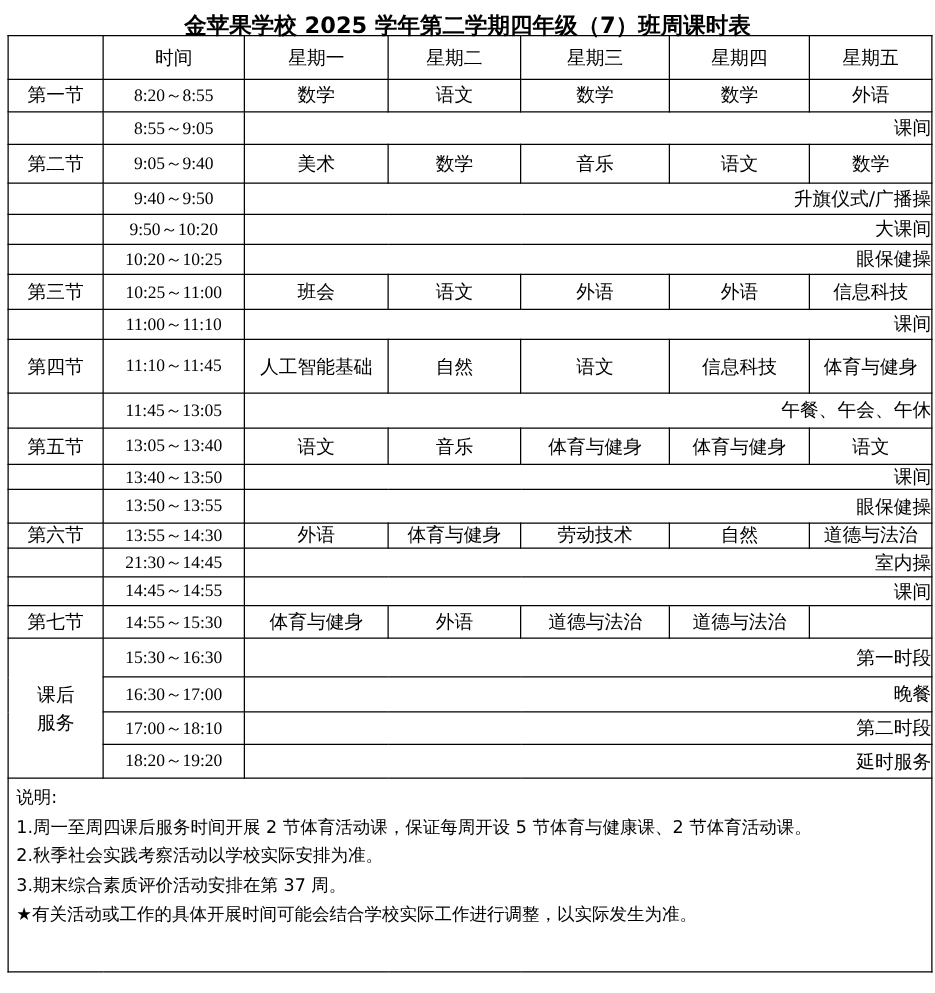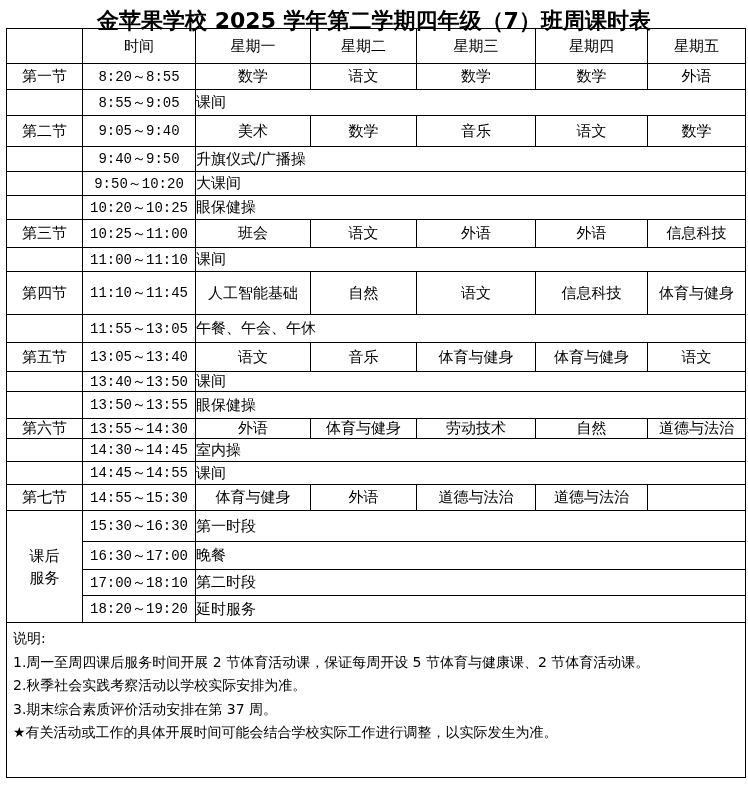--- a/index.html
+++ b/index.html
@@ -2,34 +2,34 @@
 <html><head>
   <meta charset="utf-8">
   <style>
     html, body { margin: 0; padding: 0; background: #ffffff; }
     body {
       width: 748px; height: 794px; position: relative; overflow: hidden;
       font-family: "DejaVu Sans", "Liberation Sans", sans-serif; color: #000;
     }
     .title {
       position: absolute; left: 0; top: 6px; width: 748px; height: 30px;
-      text-align: center; font-size: 22px; font-weight: bold; line-height: 30px;
+      text-align: center; font-size: 18px; font-weight: bold; line-height: 30px;
       letter-spacing: 0px;
     }
     table.tt {
       position: absolute; left: 6px; top: 28px;
       border-collapse: collapse; table-layout: fixed;
       width: 739px;
     }
     table.tt td {
       border: 1px solid #000; padding: 0; text-align: center; vertical-align: middle;
       font-size: 15px; white-space: nowrap; overflow: hidden;
     }
-    table.tt td.time { font-family: Liberation Mono, monospace; font-size: 14px; margin-top: 16px; }
-    table.tt td.merge { text-align: left; margin-top: 42px; }
+    table.tt td.time { font-family: Liberation Serif, serif; font-size: 14px; margin-top: 16px; }
+    table.tt td.merge { text-align: right; margin-top: 42px; }
     .notes-cell { text-align: left !important; vertical-align: top !important; padding: 4px 6px !important; }
     .note-line { font-size: 14px; line-height: 23.5px; white-space: nowrap; }
   </style>
 </head>
 <body>
 
 <div class="title">金苹果学校 2025 学年第二学期四年级（7）班周课时表</div>
 
 <table class="tt">
   <colgroup>
@@ -117,21 +117,21 @@
       <td class="time">11:10～11:45</td>
       <td>人工智能基础</td>
       <td>自然</td>
       <td>语文</td>
       <td>信息科技</td>
       <td>体育与健身</td>
     </tr>
 
     <tr style="height:28px">
       <td></td>
-      <td class="time">11:55～13:05</td>
+      <td class="time">11:45～13:05</td>
       <td colspan="5" class="merge">午餐、午会、午休</td>
     </tr>
 
     <tr style="height:29px">
       <td>第五节</td>
       <td class="time">13:05～13:40</td>
       <td>语文</td>
       <td>音乐</td>
       <td>体育与健身</td>
       <td>体育与健身</td>
@@ -155,21 +155,21 @@
       <td class="time">13:55～14:30</td>
       <td>外语</td>
       <td>体育与健身</td>
       <td>劳动技术</td>
       <td>自然</td>
       <td>道德与法治</td>
     </tr>
 
     <tr style="height:23px">
       <td></td>
-      <td class="time">14:30～14:45</td>
+      <td class="time">21:30～14:45</td>
       <td colspan="5" class="merge">室内操</td>
     </tr>
 
     <tr style="height:23px">
       <td></td>
       <td class="time">14:45～14:55</td>
       <td colspan="5" class="merge">课间</td>
     </tr>
 
     <tr style="height:26px">

